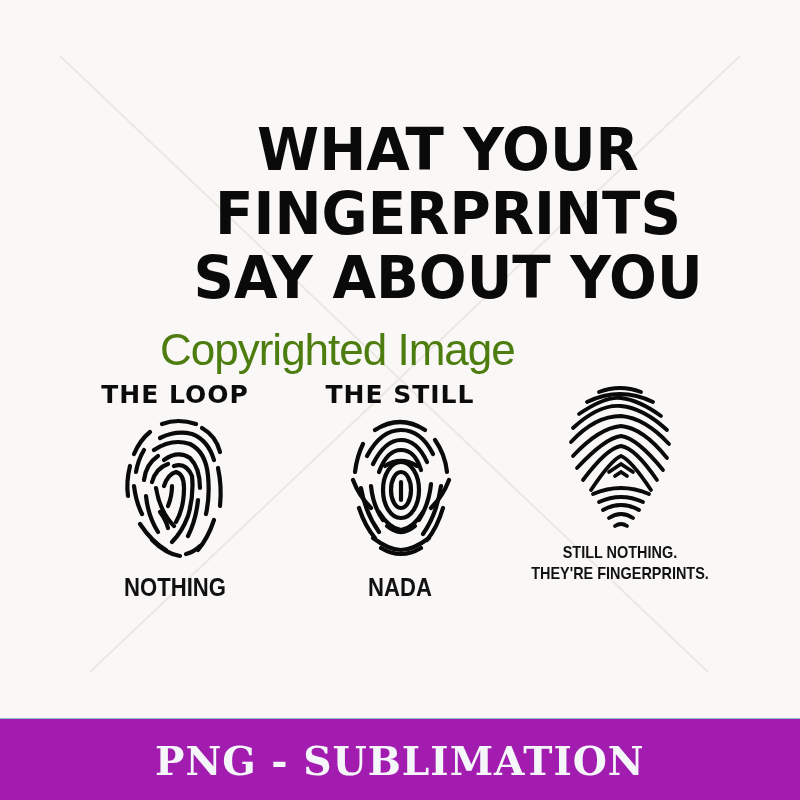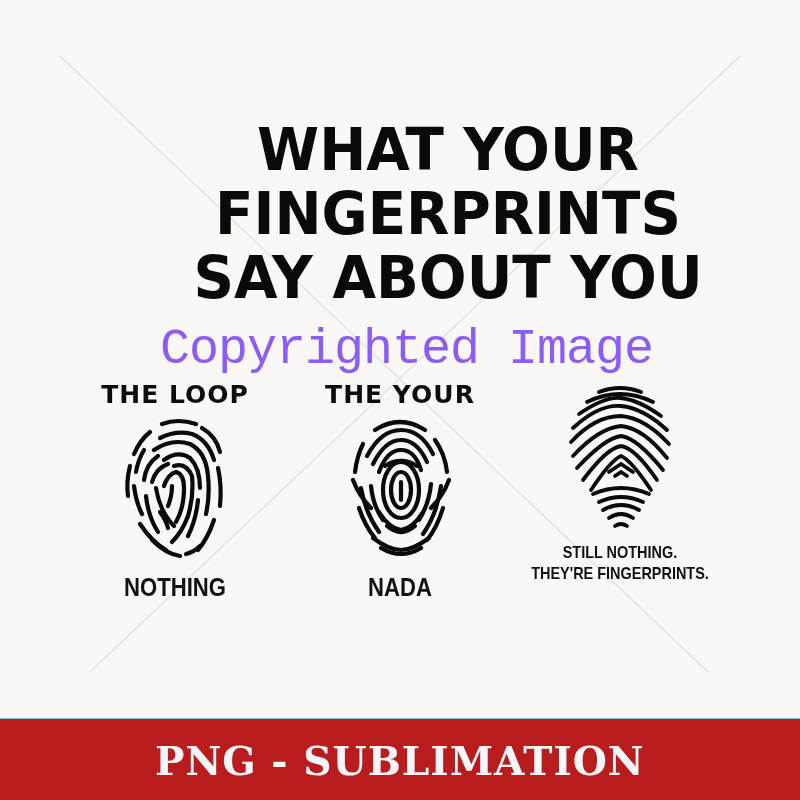--- a/index.html
+++ b/index.html
@@ -5,22 +5,22 @@
     html, body { margin: 0; padding: 0; }
     body {
       width: 800px; height: 800px; overflow: hidden;
       background: #f9f8f6;
       position: relative;
       font-family: "DejaVu Sans", sans-serif;
     }
     .watermark-lines { position: absolute; left: 0; top: 0; width: 800px; height: 720px; pointer-events: none; }
     .watermark-text {
       position: absolute; left: 160px; top: 320px; width: 480px;
-      font-family: Liberation Mono, monospace; font-size: 50px; font-weight: normal;
-      color: #8b5cf6; letter-spacing: -1px; white-space: nowrap;
+      font-family: Liberation Sans, sans-serif; font-size: 44px; font-weight: normal;
+      color: #4d7c0f; letter-spacing: -1px; white-space: nowrap;
       line-height: 60px;
     }
     .headline {
       position: absolute; left: 0; top: 118px; width: 800px;
       text-align: center; color: #0a0a0a;
       font-family: "DejaVu Sans", sans-serif; font-weight: bold;
       font-size: 58px; line-height: 64px; letter-spacing: 0px; margin-left: 48px;
     }
     .headline div { transform: scaleX(0.97); }
     .types { position: absolute; left: 0; top: 360px; width: 800px; height: 250px; }
@@ -33,21 +33,21 @@
     .fp { display: block; margin: 6px auto 0; }
     .type-caption {
       font-family: "Liberation Sans", sans-serif; font-weight: bold;
       color: #111; white-space: nowrap;
       transform: scaleX(0.85);
     }
     .cap-large { font-size: 26px; line-height: 30px; margin-top: 10px; }
     .cap-small { font-size: 17px; line-height: 21px; margin-top: 10px; }
     .banner {
       position: absolute; left: 0; top: 718px; width: 800px; height: 82px;
-      background: #b91c1c; border-top: 1px solid #8ebfcb;
+      background: #a21caf; border-top: 1px solid #8ebfcb;
       display: flex; align-items: center; justify-content: center;
     }
     .banner-text {
       font-family: "DejaVu Serif", serif; font-weight: bold;
       font-size: 40px; color: #f4f6fa; letter-spacing: 1px;
       transform: scaleX(0.98);
     }
   </style>
 </head>
 <body>
@@ -91,21 +91,21 @@
       <path d="M48 90 Q52 80 52 70"></path>
       <path d="M20 108 Q32 126 46 134"></path>
       <path d="M32 124 Q46 138 60 140"></path>
       <path d="M66 138 Q74 136 80 130"></path>
       <path d="M40 96 Q46 104 48 112"></path>
     </svg>
     <div class="type-caption cap-large">NOTHING</div>
   </div>
 
   <div class="type-col" style="left:292px; width:216px;">
-    <div class="type-title">THE YOUR</div>
+    <div class="type-title">THE STILL</div>
     <svg class="fp" width="110" height="146" viewBox="0 0 110 146" fill="none" stroke="#0a0a0a" stroke-width="4.2" stroke-linecap="round">
       <path d="M30 14 Q55 -2 80 14"></path>
       <path d="M18 28 Q12 40 10 56"></path>
       <path d="M90 24 Q100 38 102 56"></path>
       <path d="M22 40 Q36 14 56 14 Q76 14 88 38"></path>
       <path d="M28 48 Q40 24 56 24 Q72 24 82 46"></path>
       <path d="M16 72 Q20 96 34 116"></path>
       <path d="M96 70 Q92 98 78 118"></path>
       <path d="M34 56 Q42 34 56 34 Q70 34 76 54"></path>
       <path d="M26 70 Q28 90 38 104"></path>

